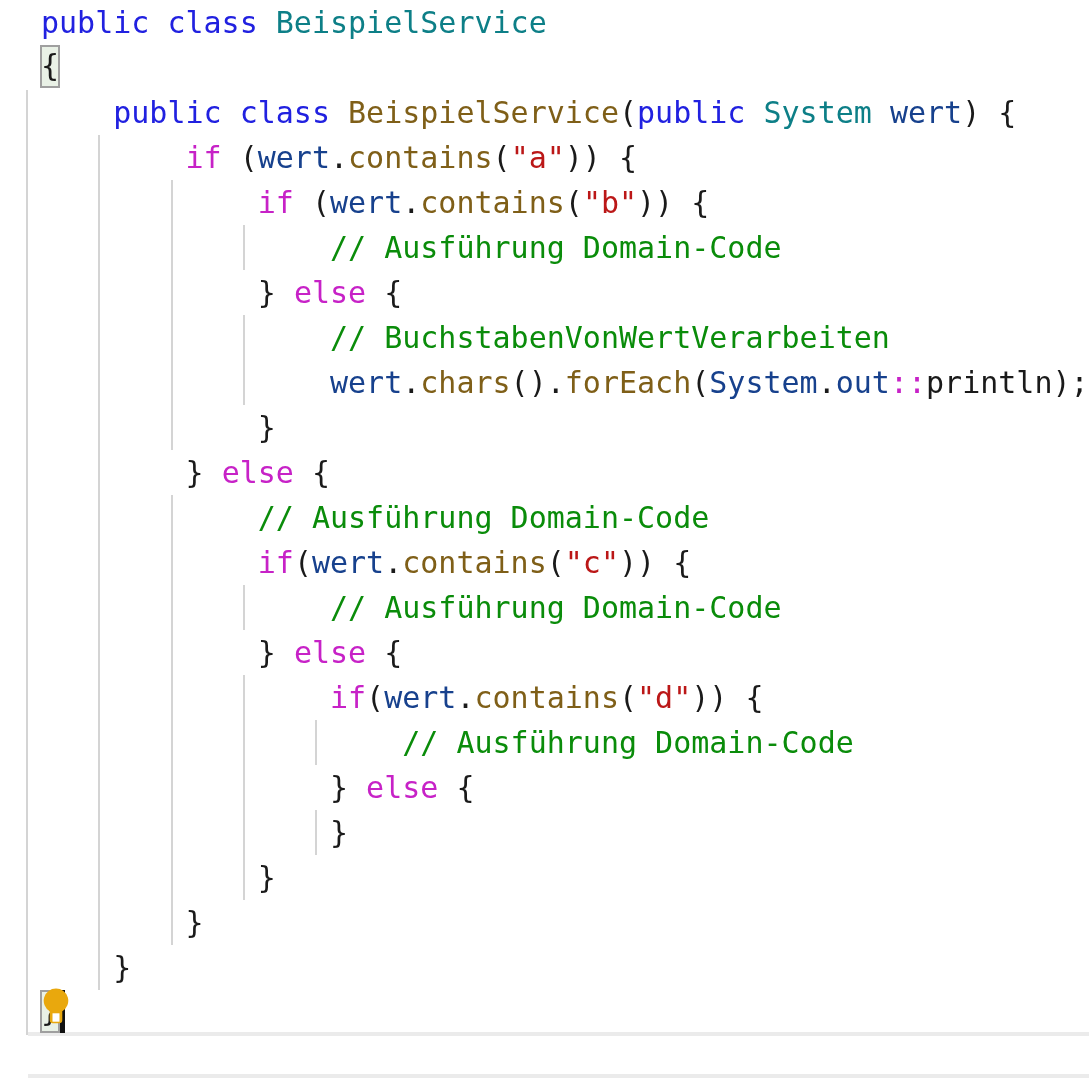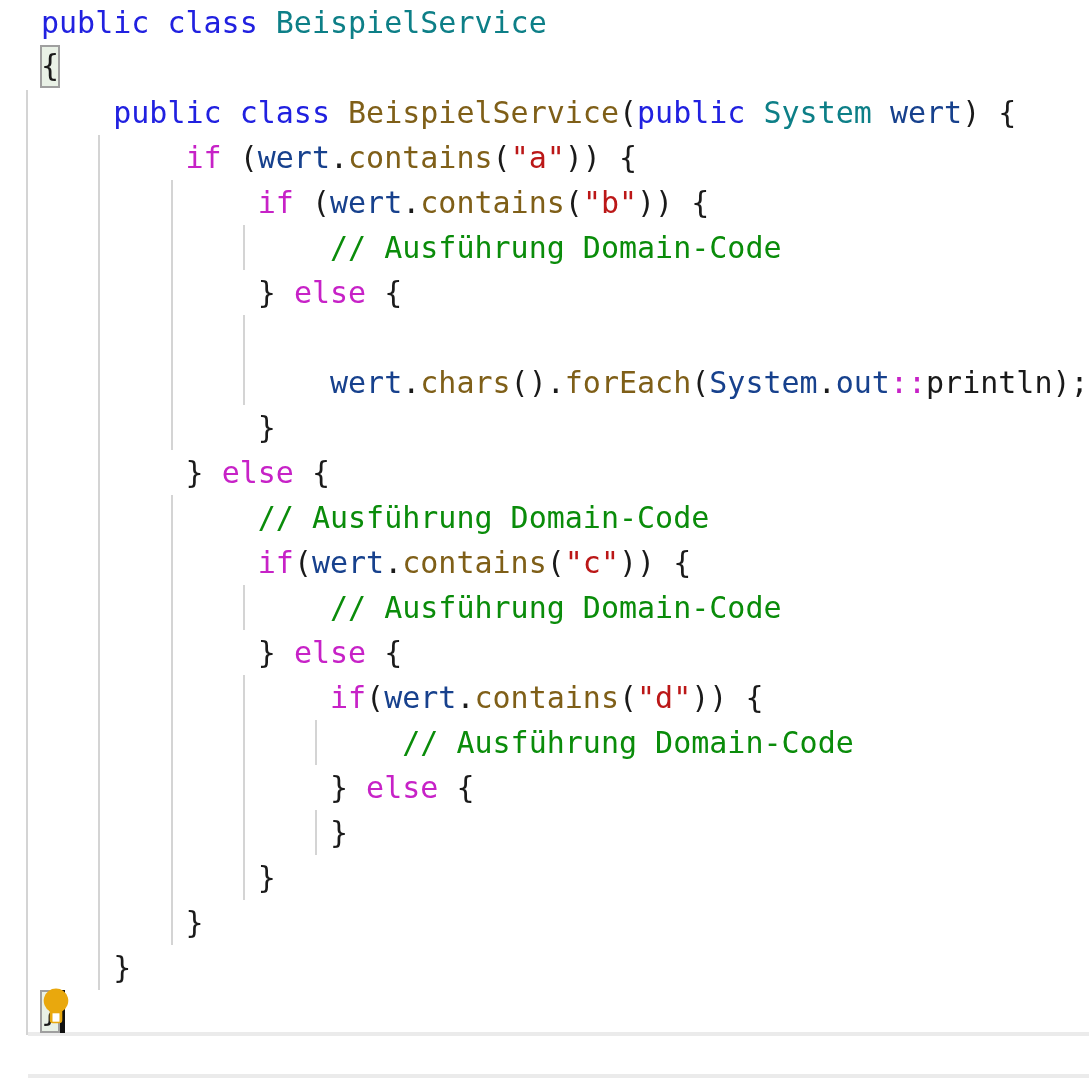--- a/index.html
+++ b/index.html
@@ -81,21 +81,21 @@
   <div id="caret-band-top" class="caret-band"></div>
   <div id="caret-band-bottom" class="caret-band"></div>
   <div id="code" class="code">
       <div class="line"><span class="tk-keyword">public class </span><span class="tk-type_name">BeispielService</span></div>
       <div class="line"><span class="tk-brace_match">{</span></div>
       <div class="line"><span class="tk-plain">    </span><span class="tk-keyword">public class </span><span class="tk-method_name">BeispielService</span><span class="tk-plain">(</span><span class="tk-keyword">public </span><span class="tk-type_name">System</span><span class="tk-plain"> </span><span class="tk-variable">wert</span><span class="tk-plain">) {</span></div>
       <div class="line"><span class="tk-plain">        </span><span class="tk-flow_keyword">if</span><span class="tk-plain"> (</span><span class="tk-variable">wert</span><span class="tk-plain">.</span><span class="tk-method_name">contains</span><span class="tk-plain">(</span><span class="tk-string">"a"</span><span class="tk-plain">)) {</span></div>
       <div class="line"><span class="tk-plain">            </span><span class="tk-flow_keyword">if</span><span class="tk-plain"> (</span><span class="tk-variable">wert</span><span class="tk-plain">.</span><span class="tk-method_name">contains</span><span class="tk-plain">(</span><span class="tk-string">"b"</span><span class="tk-plain">)) {</span></div>
       <div class="line"><span class="tk-plain">                </span><span class="tk-comment">// Ausführung Domain-Code</span></div>
       <div class="line"><span class="tk-plain">            } </span><span class="tk-flow_keyword">else</span><span class="tk-plain"> {</span></div>
-      <div class="line"><span class="tk-plain">                </span></div>
+      <div class="line"><span class="tk-plain">                </span><span class="tk-comment">// BuchstabenVonWertVerarbeiten</span></div>
       <div class="line"><span class="tk-plain">                </span><span class="tk-variable">wert</span><span class="tk-plain">.</span><span class="tk-method_name">chars</span><span class="tk-plain">().</span><span class="tk-method_name">forEach</span><span class="tk-plain">(</span><span class="tk-variable">System</span><span class="tk-plain">.</span><span class="tk-variable">out</span><span class="tk-flow_keyword">::</span><span class="tk-plain">println</span><span class="tk-plain">);</span></div>
       <div class="line"><span class="tk-plain">            }</span></div>
       <div class="line"><span class="tk-plain">        } </span><span class="tk-flow_keyword">else</span><span class="tk-plain"> {</span></div>
       <div class="line"><span class="tk-plain">            </span><span class="tk-comment">// Ausführung Domain-Code</span></div>
       <div class="line"><span class="tk-plain">            </span><span class="tk-flow_keyword">if</span><span class="tk-plain">(</span><span class="tk-variable">wert</span><span class="tk-plain">.</span><span class="tk-method_name">contains</span><span class="tk-plain">(</span><span class="tk-string">"c"</span><span class="tk-plain">)) {</span></div>
       <div class="line"><span class="tk-plain">                </span><span class="tk-comment">// Ausführung Domain-Code</span></div>
       <div class="line"><span class="tk-plain">            } </span><span class="tk-flow_keyword">else</span><span class="tk-plain"> {</span></div>
       <div class="line"><span class="tk-plain">                </span><span class="tk-flow_keyword">if</span><span class="tk-plain">(</span><span class="tk-variable">wert</span><span class="tk-plain">.</span><span class="tk-method_name">contains</span><span class="tk-plain">(</span><span class="tk-string">"d"</span><span class="tk-plain">)) {</span></div>
       <div class="line"><span class="tk-plain">                    </span><span class="tk-comment">// Ausführung Domain-Code</span></div>
       <div class="line"><span class="tk-plain">                } </span><span class="tk-flow_keyword">else</span><span class="tk-plain"> {</span></div>

